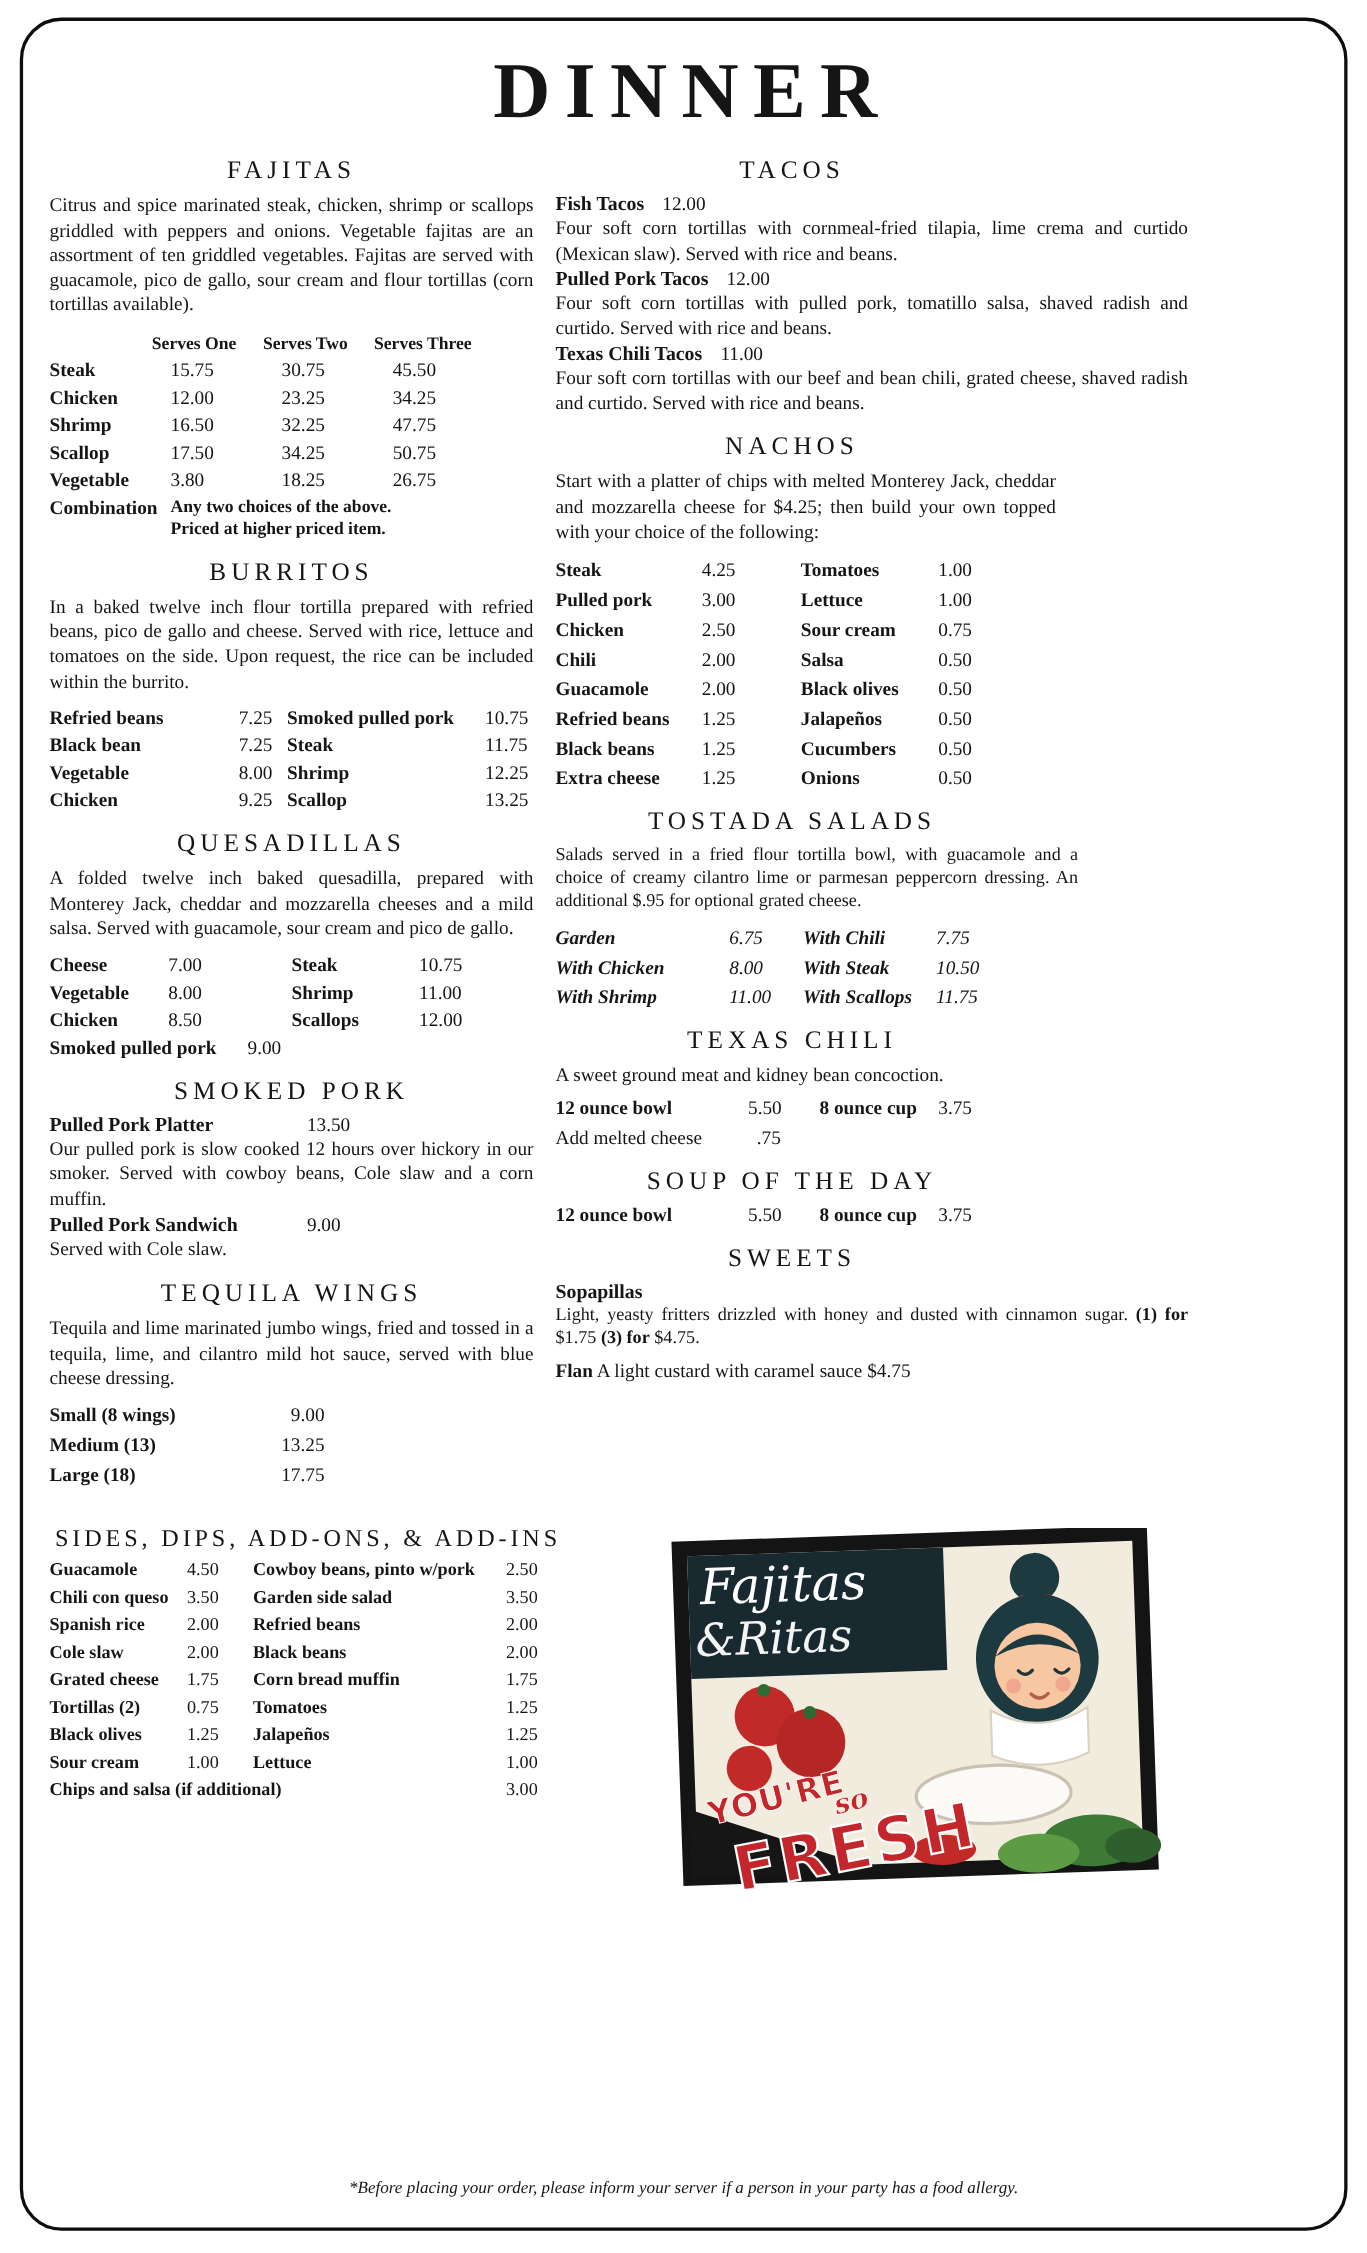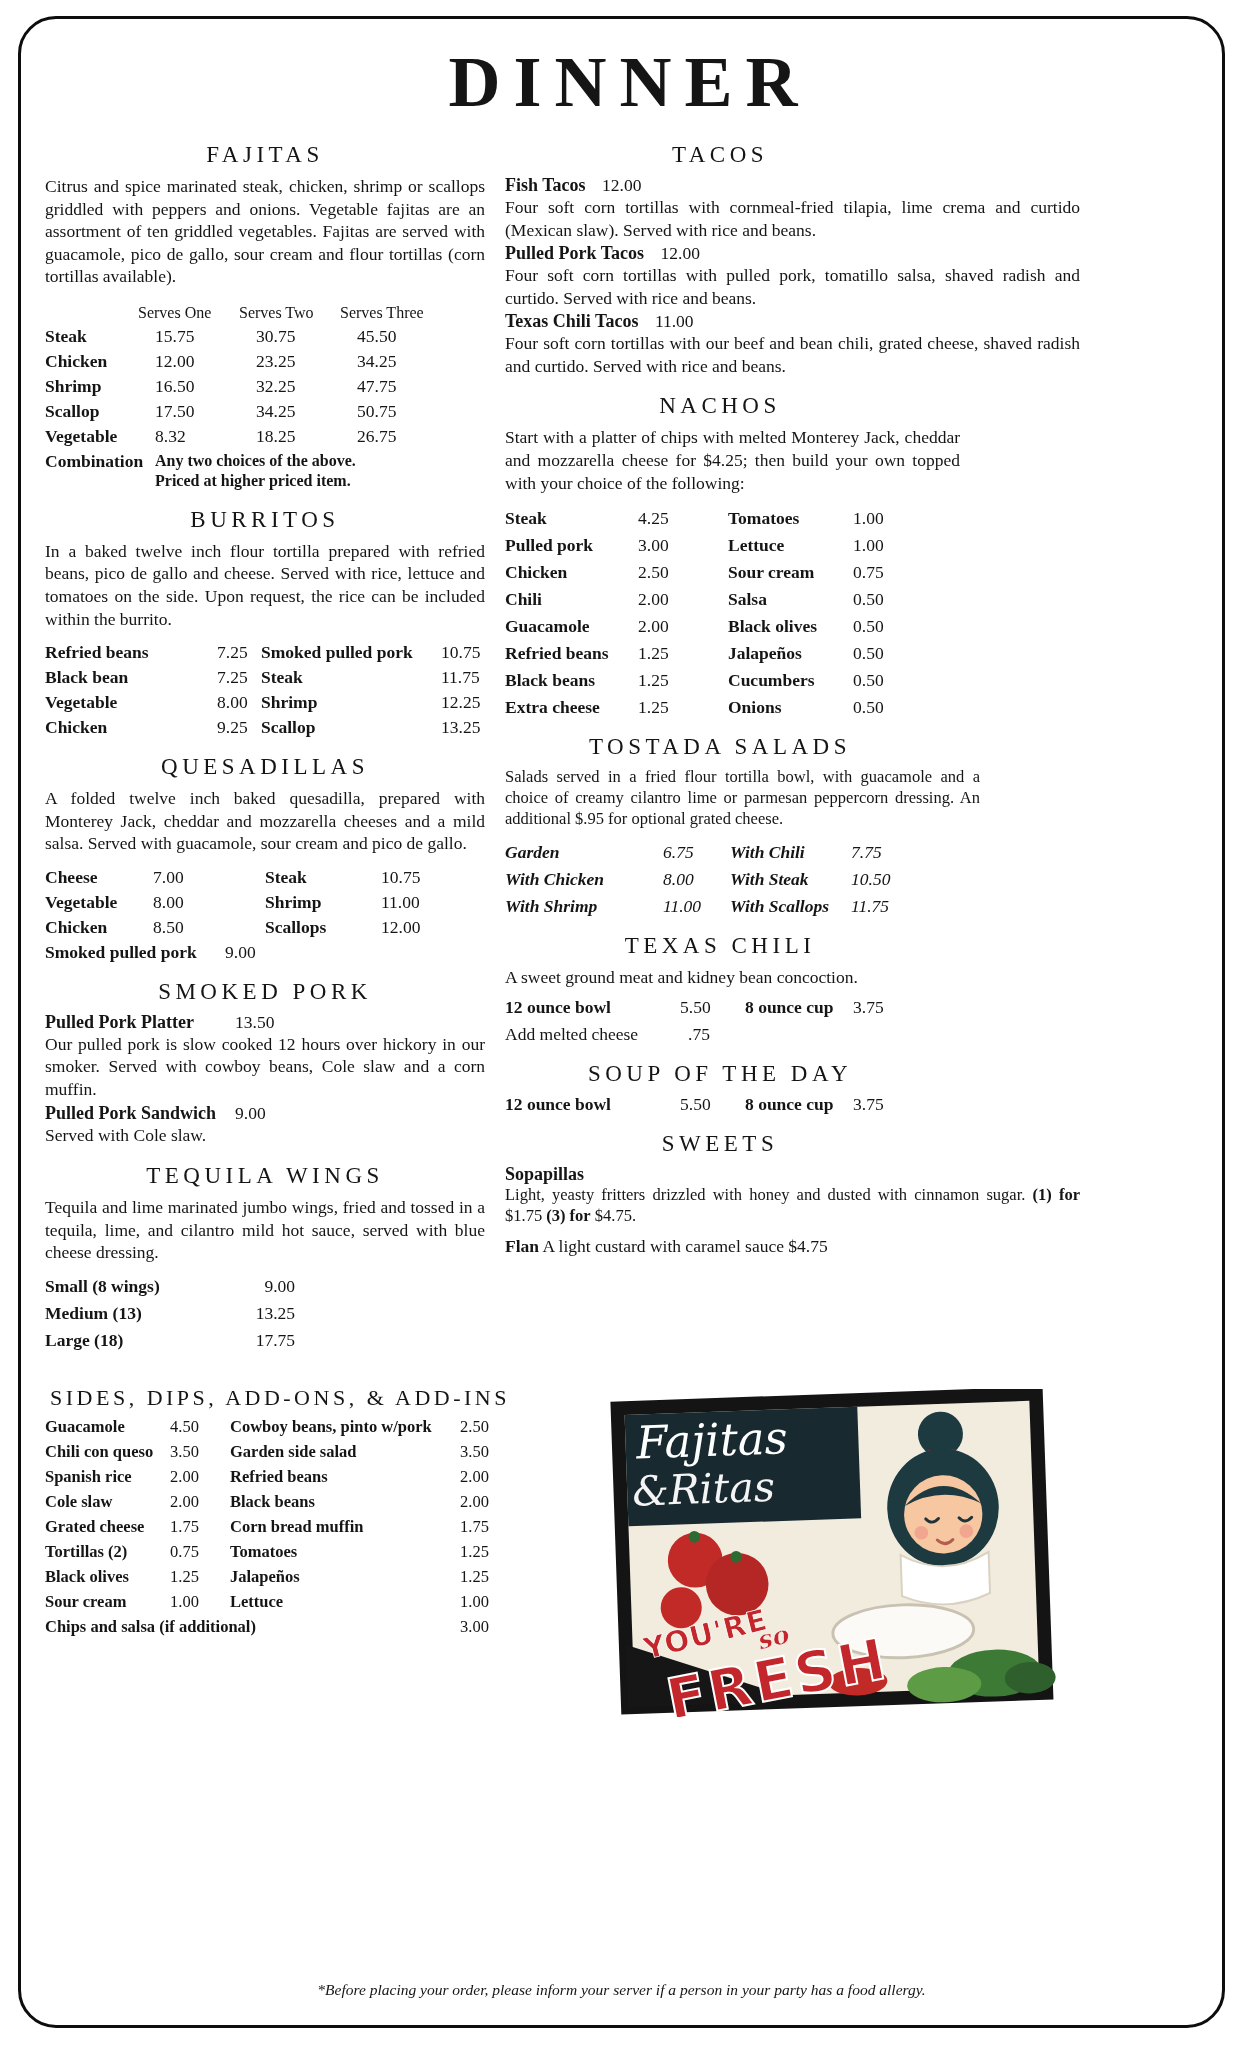--- a/index.html
+++ b/index.html
@@ -16,38 +16,38 @@
   .sec { text-align:center; font-size:23px; font-weight:400; letter-spacing:4.5px; margin:16px 0 7px; }
   .col-right .sec { padding-right:145px; }
   .col-left section:first-child .sec, .col-right section:first-child .sec { margin-top:0; }
   .desc { font-size:17.5px; line-height:1.29; text-align:justify; }
   .small-desc { font-size:16.5px; line-height:1.27; text-align:justify; }
   .n { font-weight:700; }
   .price { font-weight:400; }
 
   .fj { display:grid; grid-template-columns:93px 101px 101px 1fr; row-gap:4px;
         font-size:17.5px; margin-top:16px; }
-  .fj .hdr { font-weight:400; font-size:16px; }
+  .fj .hdr { font-weight:700; font-size:16px; }
   .fj .price { padding-left:17px; }
   .combo-note { grid-column:2/5; padding-left:17px; font-weight:700; font-size:16px; line-height:1.25; }
 
   .plist { display:grid; row-gap:4px; font-size:17.5px; margin-top:12px; }
   .bur { grid-template-columns:172px 44px 180px 1fr; }
   .que { grid-template-columns:108px 112px 116px 1fr; }
   .que-last { margin-top:4px; display:grid; grid-template-columns:180px 1fr; font-size:17.5px; }
   .nac { grid-template-columns:133px 90px 125px 1fr; row-gap:6px; margin-top:14px; }
   .tos { grid-template-columns:158px 67px 121px 1fr; row-gap:6px;font-style:italic; }
   .sid { grid-template-columns:125px 60px 230px 1fr; row-gap:5px; font-size:16.5px; margin-top:6px; }
   .sid-last { display:grid; grid-template-columns:415px 1fr; font-size:16.5px; margin-top:5px; }
   .wing { grid-template-columns:165px 85px; row-gap:6px; }
   .wing .price { text-align:right; }
 
   .tline { font-size:18px; margin-top:2px; }
   .tline .price { margin-left:12px; font-size:17.5px; }
-  .gline { display:grid; grid-template-columns:190px 1fr; font-size:18px; margin-top:3px; }
+  .gline { display:grid; grid-template-columns:190px 1fr; font-size:18px; margin-top:3px;gap:44px; }
   .gline .price { font-size:17.5px; }
   .bowlrow { display:grid; grid-template-columns:175px 65px 108px 1fr; font-size:17.5px; margin-top:9px; }
   .addrow { display:grid; grid-template-columns:183px 1fr; font-size:17.5px; margin-top:6px; }
   .poppers-price { margin:3px 0 0 198px; font-size:17.5px; }
 
   .bottom { display:flex; margin-top:34px; }
   .sides-block { width:470px; }
   .sides-block .sec { font-size:22px; letter-spacing:3.5px; margin:0 0 6px; }
   .art-wrap { width:450px; margin-left:92px; padding-top:4px; }
 
@@ -96,21 +96,21 @@
             <span class="price">16.50</span>
             <span class="price">32.25</span>
             <span class="price">47.75</span>
 
             <span class="n">Scallop</span>
             <span class="price">17.50</span>
             <span class="price">34.25</span>
             <span class="price">50.75</span>
 
             <span class="n">Vegetable</span>
-            <span class="price">8.32</span>
+            <span class="price">3.80</span>
             <span class="price">18.25</span>
             <span class="price">26.75</span>
 
             <span class="n">Combination</span>
             <span class="combo-note">
               <span style="display:block">Any two choices of the above.</span>
               <span style="display:block">Priced at higher priced item.</span>
             </span>
           </div>
         </section>

